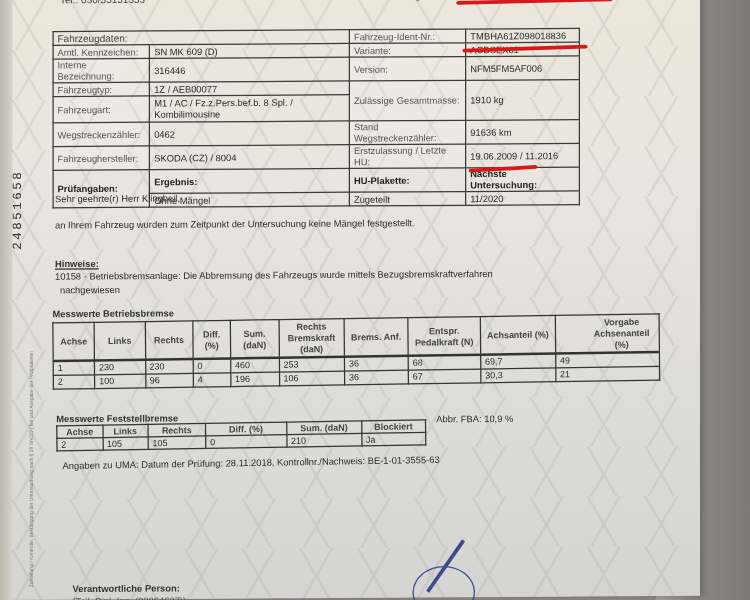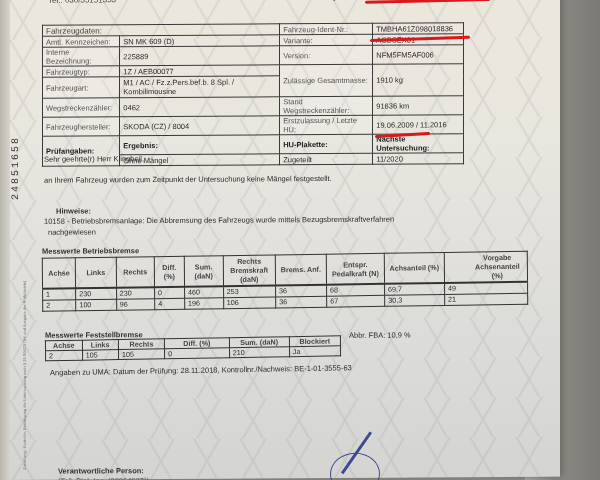--- a/index.html
+++ b/index.html
@@ -59,21 +59,21 @@
       <td>TMBHA61Z098018836</td>
     </tr>
     <tr>
       <td class="lbl">Amtl. Kennzeichen:</td>
       <td>SN MK 609 (D)</td>
       <td class="lbl">Variante:</td>
       <td>ACBSEX01</td>
     </tr>
     <tr>
       <td class="lbl">Interne Bezeichnung:</td>
-      <td>225889</td>
+      <td>316446</td>
       <td class="lbl">Version:</td>
       <td>NFM5FM5AF006</td>
     </tr>
     <tr>
       <td class="lbl">Fahrzeugtyp:</td>
       <td>1Z / AEB00077</td>
       <td class="lbl" rowspan="2">Zulässige Gesamtmasse:</td>
       <td rowspan="2">1910 kg</td>
     </tr>
     <tr>
@@ -105,21 +105,21 @@
     </tr>
   </tbody>
     </table>
 
   <div class="redline" style="left:370px;top:40px;width:100px;transform:rotate(-1.5deg);"></div>
   <div class="redline" style="left:375px;top:136px;width:55px;transform:rotate(-3deg);"></div>
 
   <div class="txt" style="left:44px;top:155px;text-align:center;">Sehr geehrte(r) Herr Klingbeil,</div>
   <div class="txt" style="left:44px;top:176px;">an Ihrem Fahrzeug wurden zum Zeitpunkt der Untersuchung keine Mängel festgestellt.</div>
 
-  <div class="sec" style="left:56px;top:207px;">Hinweise:</div>
+  <div class="sec" style="left:44px;top:207px;text-decoration:underline;">Hinweise:</div>
   <div class="txt" style="left:44px;top:217px;">10158 - Betriebsbremsanlage: Die Abbremsung des Fahrzeugs wurde mittels Bezugsbremskraftverfahren</div>
   <div class="txt" style="left:48px;top:228px;">nachgewiesen</div>
 
   <div class="sec" style="left:42px;top:247px;">Messwerte Betriebsbremse</div>
   <table class="bt">
     <tbody>
         <tr class="hdr">
       <th style="width:30px;">Achse</th>
       <th style="width:40px;">Links</th>
       <th style="width:36px;">Rechts</th>

